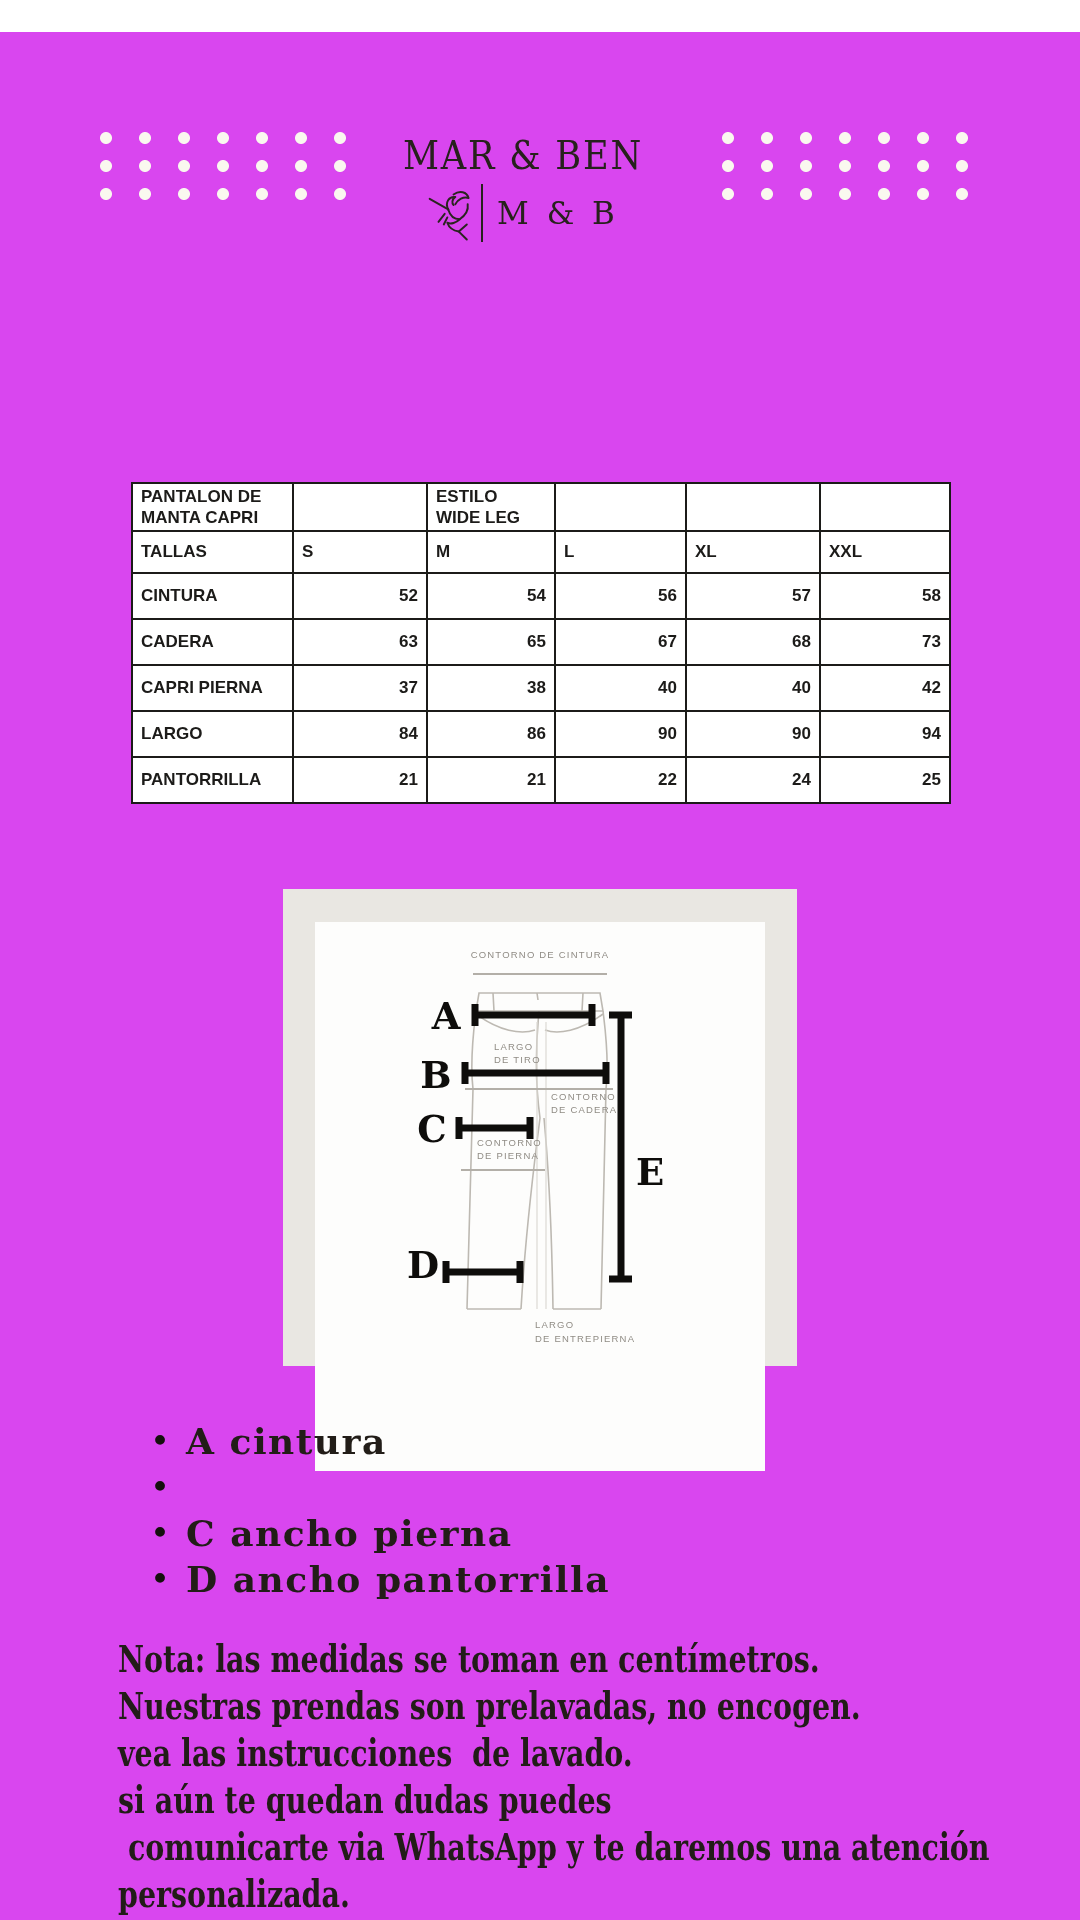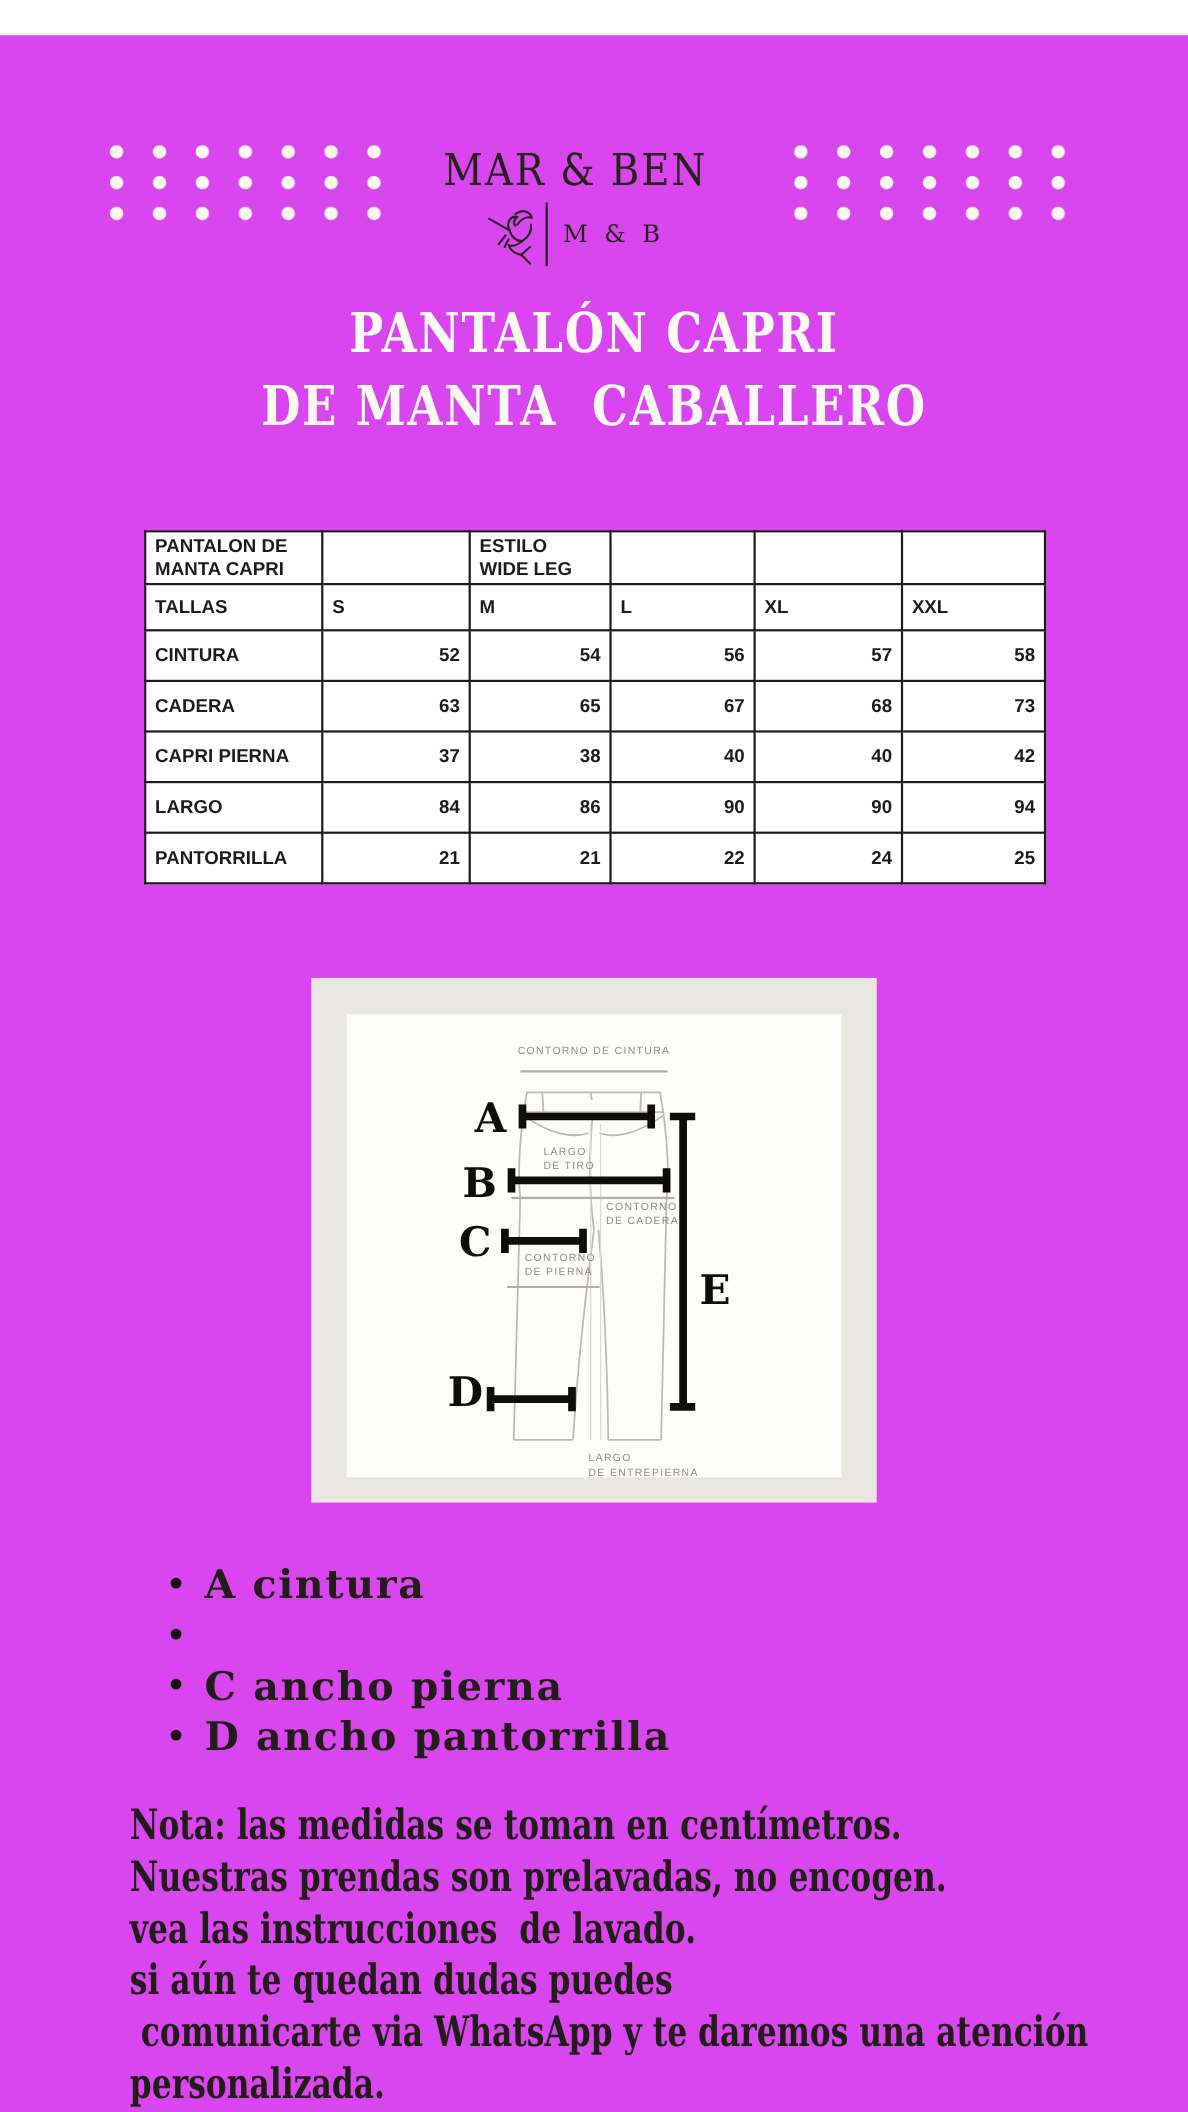--- a/index.html
+++ b/index.html
@@ -23,21 +23,21 @@
   .brand{
     font-size:40px; color:#27211c; letter-spacing:2px; font-weight:500;
     transform:scaleX(.88); transform-origin:center;
     margin-left:-34px;
   }
   .logo-row{
     display:flex; align-items:center; justify-content:center;
     margin-top:4px; margin-left:-34px; height:62px;
   }
   .logo-divider{width:2px; height:58px; background:#27211c; margin:0 14px 0 8px;}
-  .monogram{font-size:22px; color:#27211c; letter-spacing:4px;}
+  .monogram{font-size:31px; color:#27211c; letter-spacing:4px;}
 
   
   .title{position:absolute; left:0; top:238px; width:1080px; text-align:center; color:#fbfaf2;}
   .title-line{
     font-size:50px; font-weight:bold; letter-spacing:2px; line-height:66px;
     transform:scaleX(.82); transform-origin:center; white-space:pre;
   }
 
   
   table.size-table{
@@ -49,21 +49,21 @@
     border:2px solid #1c1b19; font-size:17px; font-weight:bold;
     padding:0 8px; vertical-align:middle; line-height:1.25;
   }
   tr.r-top td{height:46px;}
   tr.r-tallas td{height:40px;}
   tr.r-data td{height:44px;}
   td.num{text-align:right; padding-right:12px;}
 
   
   .diagram{position:absolute; left:283px; top:857px; width:514px; height:477px; background:#e9e7e2;}
-  .diagram-inner{position:absolute; left:32px; top:33px; width:450px; height:421px; background:#fdfdfc;}
+  .diagram-inner{position:absolute; left:32px; top:33px; width:450px; height:549px; background:#fdfdfc;}
   .sketch-label{font-family:"Liberation Sans", sans-serif; font-size:9.5px; letter-spacing:1.2px; fill:#908c85;}
   .marker-letter{font-family:"DejaVu Serif", serif; font-size:37px; font-weight:bold; fill:#0e0d0b;}
 
   
   .legend{position:absolute; left:150px; top:1386px; list-style:none; margin:0; padding:0; color:#221d18;}
   .legend li{display:flex; align-items:center; height:46px;}
   .legend .bullet{font-size:34px; width:36px; color:#14100d;}
   .legend .legend-text{font-size:36px; font-weight:bold; letter-spacing:1.5px;}
 
   
@@ -93,24 +93,20 @@
           <path d="M37 39 C43 35 47 29 46 22"></path>
           <path d="M20 33 L13 42 M23 37 L19 45"></path>
           <path d="M36 53 L45 62 M45 45 L36 53"></path>
         </g>
       </svg>
       <div class="logo-divider"></div>
       <div class="monogram">M &amp; B</div>
     </div>
   </div>
 
-  <div class="title">
-    <div class="title-line">PANTALÓN CAPRI</div>
-    <div class="title-line">DE MANTA  CABALLERO</div>
-  </div>
 
   <table class="size-table">
     <colgroup>
       <col style="width:161px">
         <col style="width:134px">
         <col style="width:128px">
       <col style="width:131px">
         <col style="width:134px">
         <col style="width:130px">
     </colgroup>

